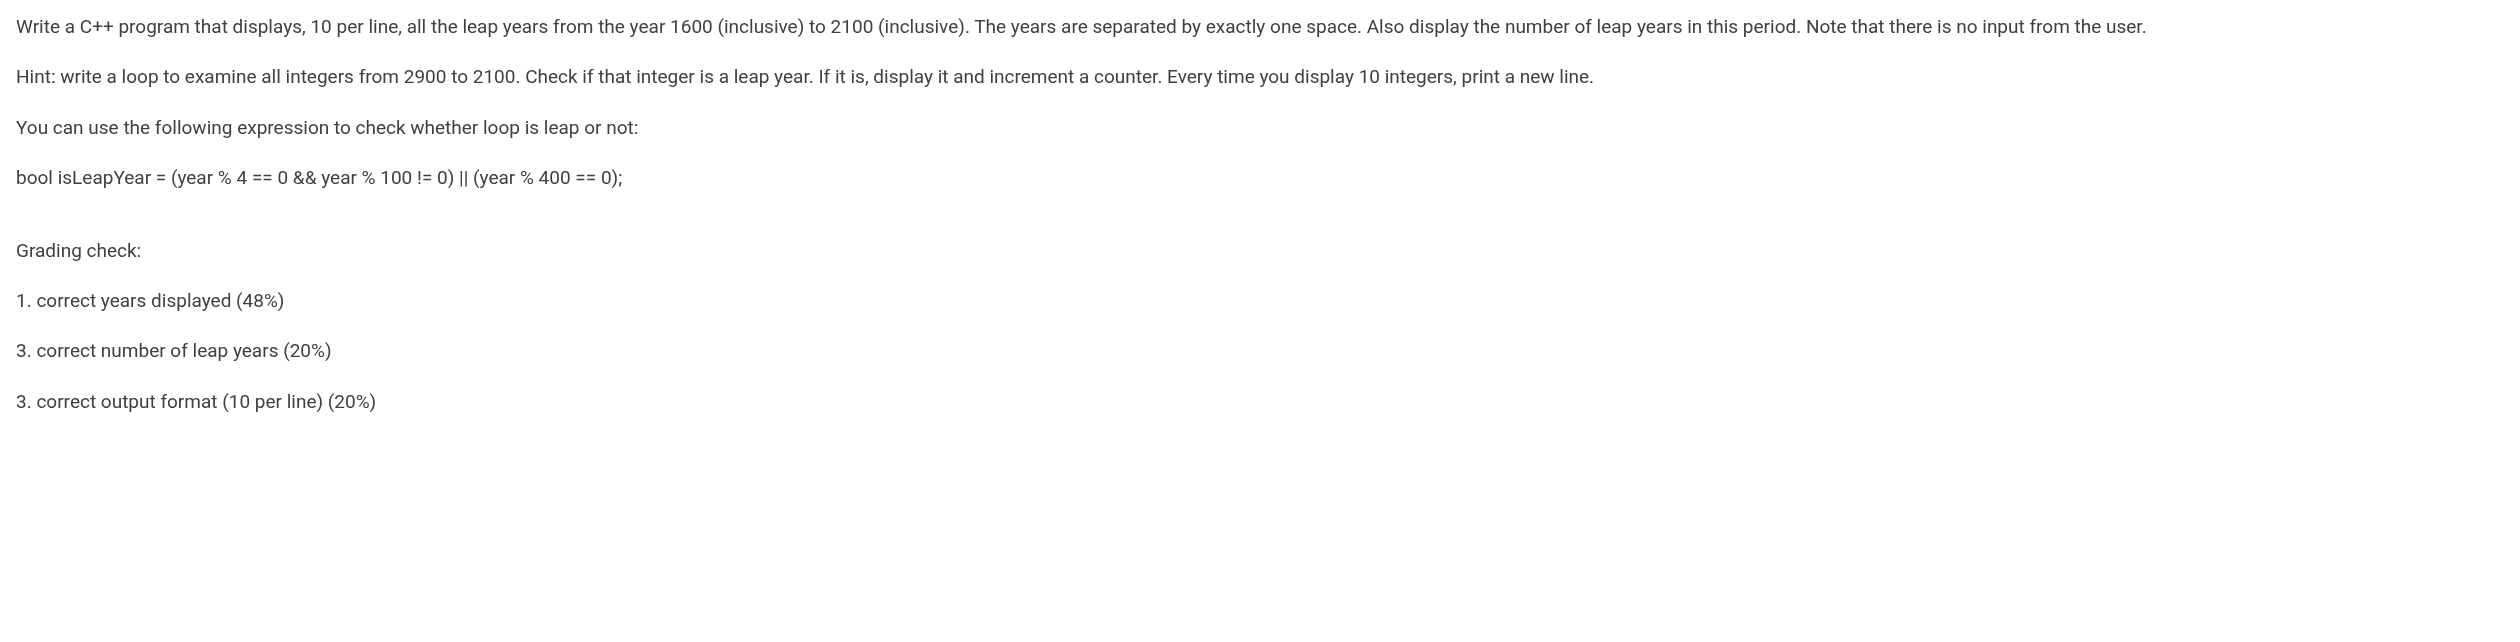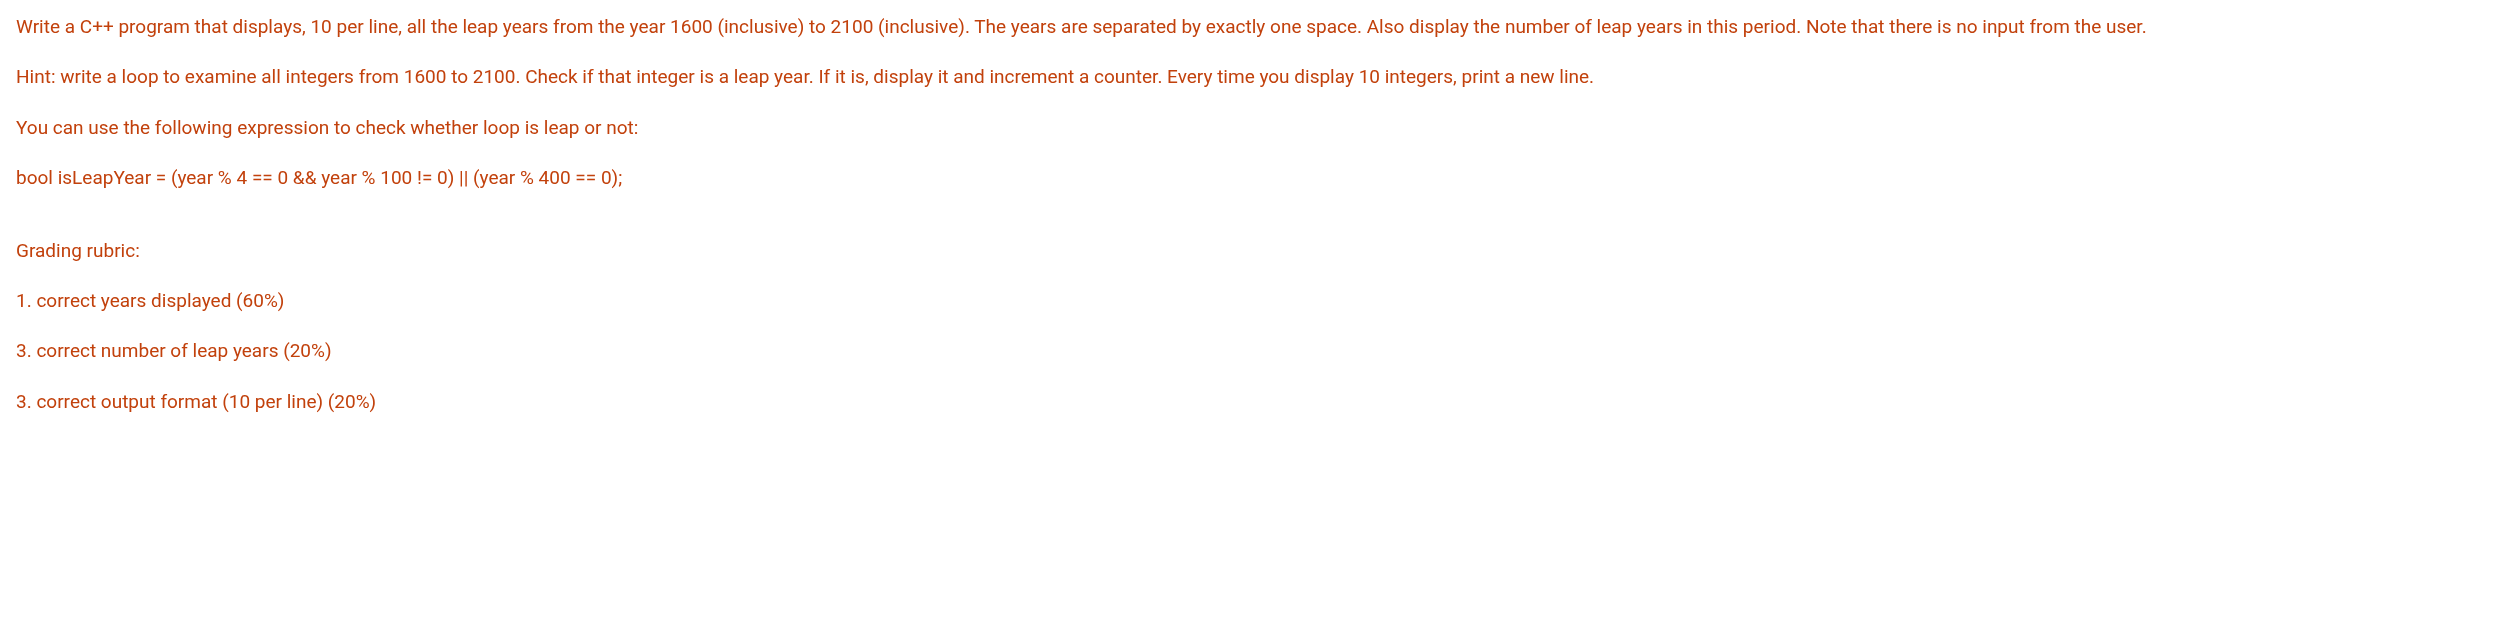--- a/index.html
+++ b/index.html
@@ -11,41 +11,41 @@
       font-family: -apple-system, BlinkMacSystemFont, "Segoe UI", Roboto, "Helvetica Neue", Arial, sans-serif;
       font-size: 19px;
       line-height: 1.6;
       color: #333333;
       background: #ffffff;
       padding: 12px 16px;
       width: 2520px;
     }
     p {
       margin-bottom: 20px;
-      color: #c2410c;
+      color: #404040;
     }
     p:last-child {
       margin-bottom: 4px;
     }
     .spacer {
       height: 22px;
     }
   </style>
 </head>
 <body>
 
 <p>Write a C++ program that displays, 10 per line, all the leap years from the year 1600 (inclusive) to 2100 (inclusive). The years are separated by exactly one space. Also display the number of leap years in this period. Note that there is no input from the user.</p>
 
-<p>Hint: write a loop to examine all integers from 1600 to 2100. Check if that integer is a leap year. If it is, display it and increment a counter. Every time you display 10 integers, print a new line.</p>
+<p>Hint: write a loop to examine all integers from 2900 to 2100. Check if that integer is a leap year. If it is, display it and increment a counter. Every time you display 10 integers, print a new line.</p>
 
 <p>You can use the following expression to check whether loop is leap or not:</p>
 
 <p>bool isLeapYear = (year % 4 == 0 &amp;&amp; year % 100 != 0) || (year % 400 == 0);</p>
 
 <div class="spacer"></div>
 
-<p>Grading rubric:</p>
+<p>Grading check:</p>
 
-<p>1. correct years displayed (60%)</p>
+<p>1. correct years displayed (48%)</p>
 
 <p>3. correct number of leap years (20%)</p>
 
 <p>3. correct output format (10 per line) (20%)</p>
 
 </body></html>

